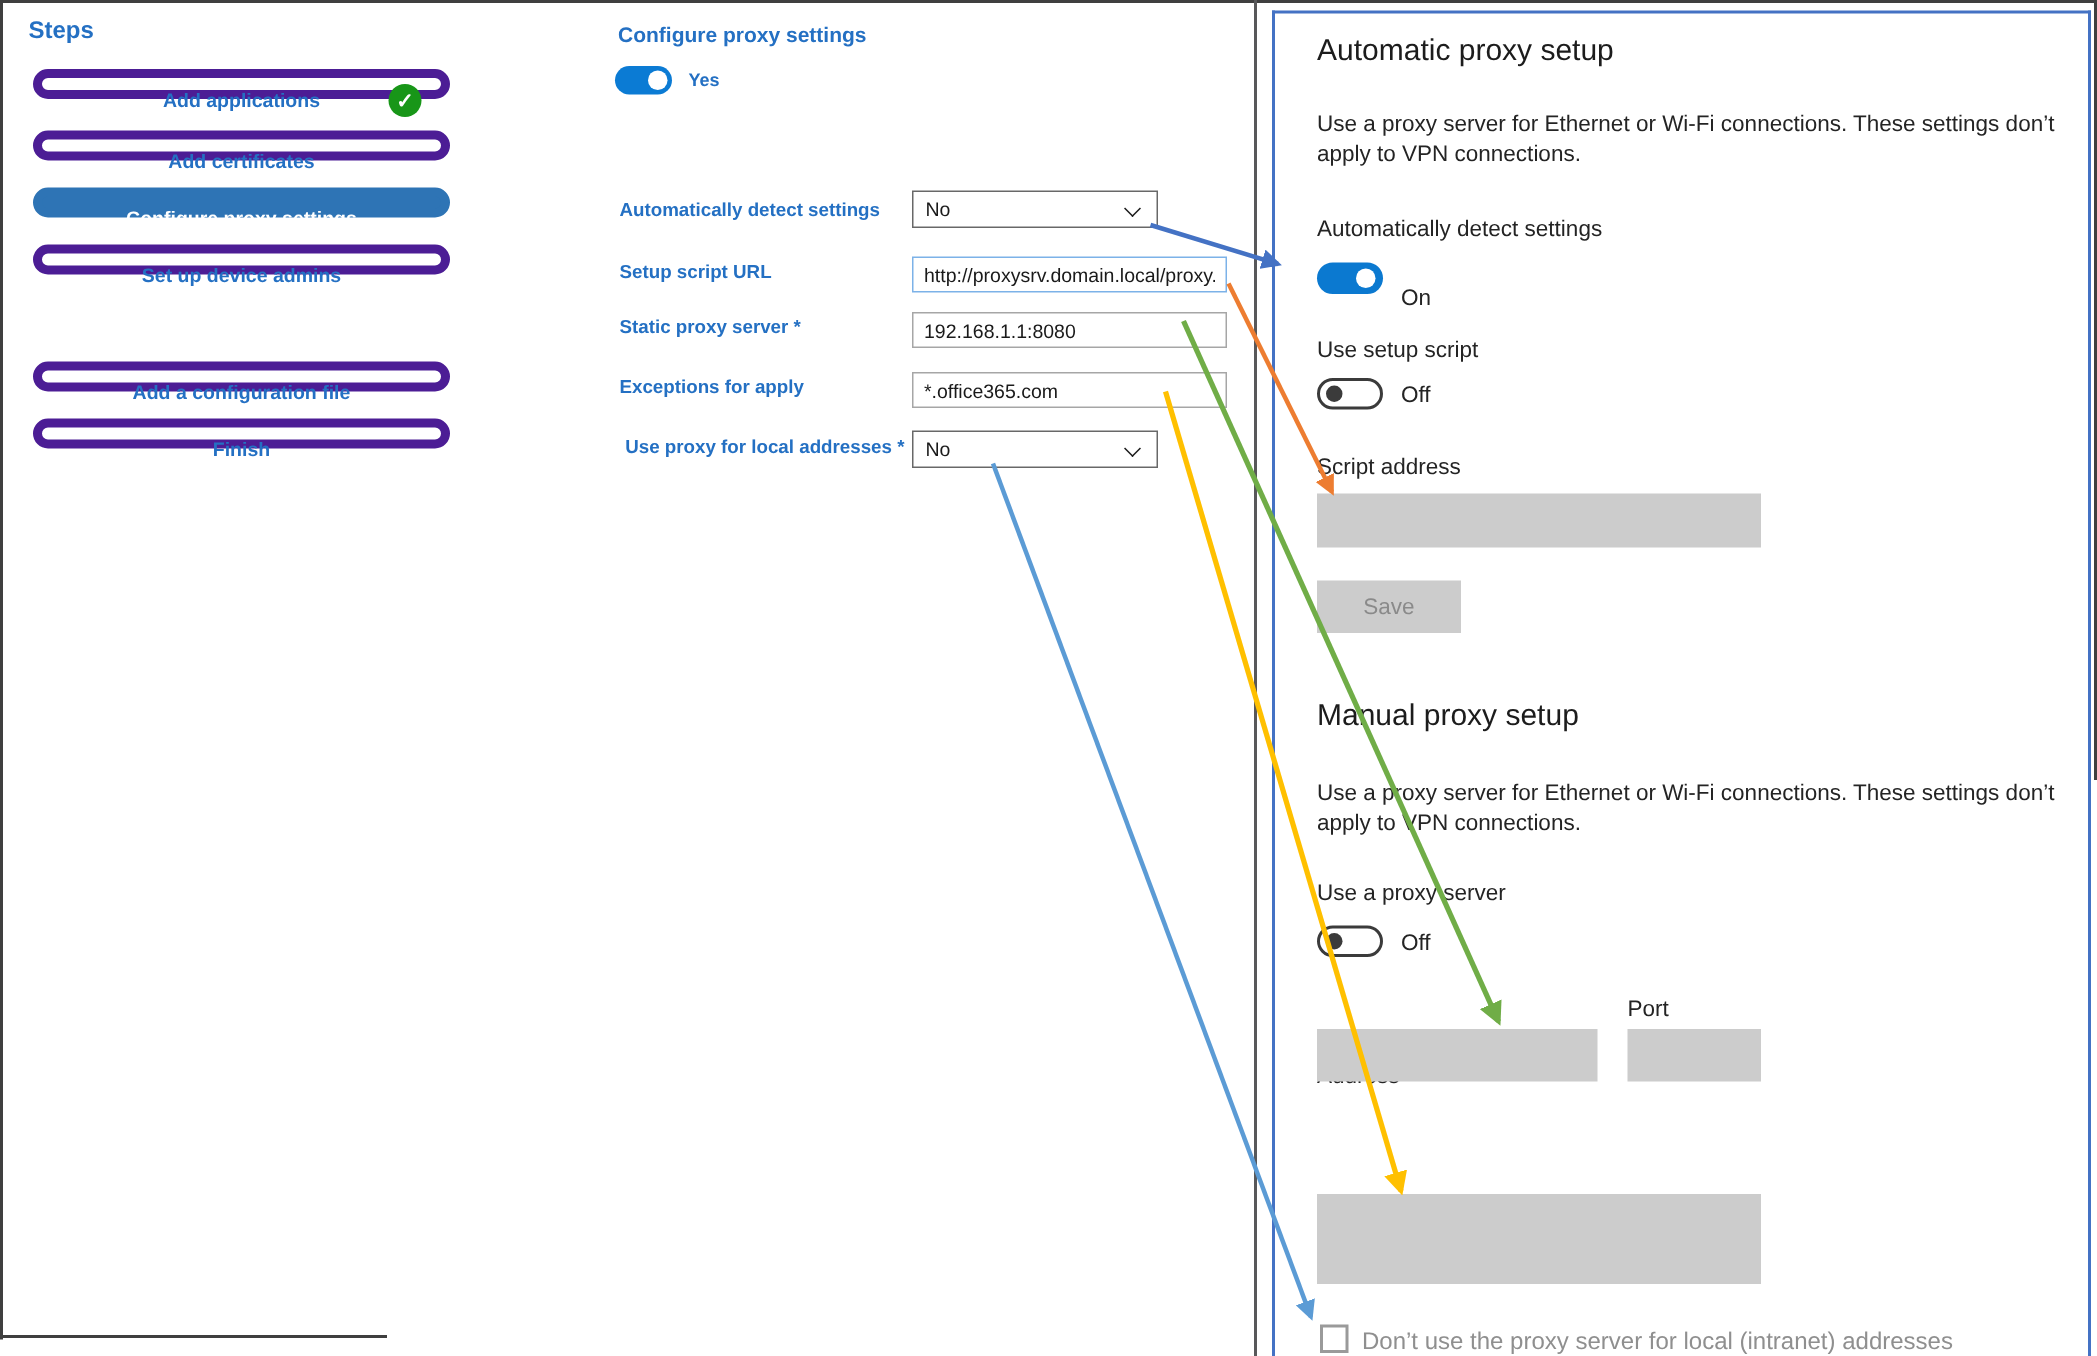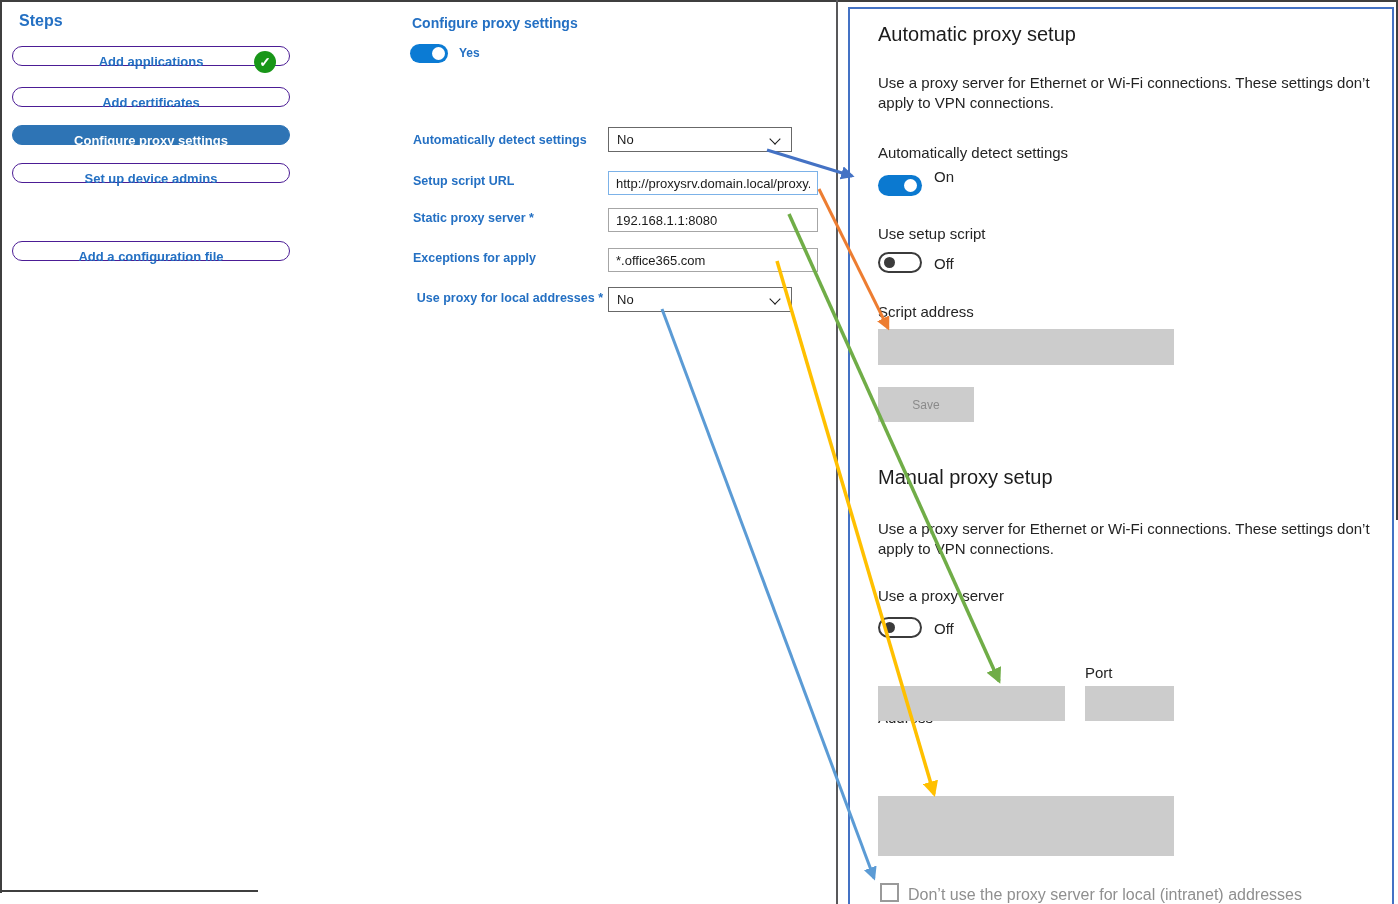--- a/index.html
+++ b/index.html
@@ -9,57 +9,57 @@
 
   
   .frame-top    { position:absolute; left:0; top:0; width:1398px; height:2px; background:#3f3f3f; }
   .frame-left   { position:absolute; left:0; top:0; width:2px; height:893px; background:#3f3f3f; }
   .frame-bottom { position:absolute; left:2px; top:890px; width:256px; height:2px; background:#3f3f3f; }
   .frame-right  { position:absolute; left:1396px; top:0; width:2px; height:520px; background:#3f3f3f; }
   .divider      { position:absolute; left:836px; top:0; width:2px; height:904px; background:#58585a; }
 
   
   .steps-title { position:absolute; left:19px; top:12px; font-size:16px; font-weight:bold; color:#2470c3; }
-  .step-btn { position:absolute; left:12px; width:278px; height:20px; border:1px solid #4c1d95; border-radius:15px;
+  .step-btn { position:absolute; left:22px; width:278px; height:20px; border:6px solid #4c1d95; border-radius:15px;
               background:#fff; color:#2470c3; font-size:13px; font-weight:600; text-align:center;
               line-height:29px; cursor:pointer; }
   .step-btn.selected { background:#2e74b5; border-color:#2e74b5; color:#fff; }
   .step-check { position:absolute; right:13px; top:4px; width:22px; height:22px; border-radius:50%;
                 background:#189618; color:#fff; font-size:14px; font-weight:bold; text-align:center; line-height:22px; }
 
   
   .form-title { position:absolute; left:412px; top:15px; font-size:14px; font-weight:bold; color:#2470c3; }
   .toggle-yes { position:absolute; left:410px; top:44px; width:38px; height:19px; border-radius:10px; background:#0b7bd4; cursor:pointer; }
   .toggle-yes .knob { position:absolute; right:3px; top:3px; width:13px; height:13px; border-radius:50%; background:#fff; }
   .toggle-yes-label { position:absolute; left:459px; top:46px; font-size:12px; font-weight:600; color:#2470c3; }
 
   .fld-label { position:absolute; left:413px; width:190px; font-size:12.5px; font-weight:600; color:#2470c3; line-height:15px; }
   .fld-text { position:absolute; left:608px; width:210px; height:24px; border:1px solid #a6a6a6; background:#fff;
               font-family:"Liberation Sans", sans-serif; font-size:13px; color:#1a1a1a; padding:0 7px; }
   .fld-text.hl { border:1px solid #7cb2e8; }
-  .fld-select { position:absolute; left:608px; width:184px; height:25px; border:1px solid #686868; background:#fff;
+  .fld-select { position:absolute; left:608px; width:164px; height:25px; border:1px solid #686868; background:#fff;
                 font-size:13px; color:#1a1a1a; line-height:23px; padding-left:8px; cursor:pointer; }
   .chev { position:absolute; right:12px; top:7px; width:8px; height:8px; border-right:1.8px solid #1a1a1a;
           border-bottom:1.8px solid #1a1a1a; transform:rotate(45deg); }
 
   
   .settings-panel { position:absolute; left:848px; top:7px; width:546px; height:897px;
                     border:2px solid #4472c4; border-bottom:none; background:#fff; }
   .settings-panel .abs { position:absolute; }
   .h-set { font-size:20px; font-weight:400; color:#1c1c1c; }
   .p-set { font-size:15px; color:#242424; line-height:20px; width:495px; }
   .l-set { font-size:15px; color:#242424; }
   .tgl { position:absolute; width:44px; height:21px; border-radius:11px; cursor:pointer; }
   .tgl.on { background:#0b79d0; }
   .tgl.on .knob { position:absolute; right:5px; top:4px; width:13px; height:13px; border-radius:50%; background:#fff; }
   .tgl.off { border:2px solid #3b3b3b; background:#fff; }
   .tgl.off .knob { position:absolute; left:4px; top:3px; width:11px; height:11px; border-radius:50%; background:#3b3b3b; }
   .tgl-state { font-size:15px; color:#242424; }
   .gray-input { background:#cccccc; border:none; }
-  .save-btn { background:#cccccc; border:none; color:#8a8a8a; font-size:12px; font-family:"Liberation Sans", sans-serif;
+  .save-btn { background:#cccccc; border:none; color:#8a8a8a; font-size:15px; font-family:"Liberation Sans", sans-serif;
               text-align:center; cursor:pointer; }
   .cbx { position:absolute; width:19px; height:19px; border:2px solid #9a9a9a; background:#fff; cursor:pointer; }
   .cbx-label { font-size:16px; color:#8f8f8f; }
 
   
   #arrows { position:absolute; left:0; top:0; width:1398px; height:904px; pointer-events:none; z-index:10; }
 </style>
 </head>
 <body>
 
@@ -81,20 +81,23 @@
     <span>Add certificates</span>
   </div>
   <div class="step-btn selected" style="top:125px;">
     <span>Configure proxy settings</span>
   </div>
   <div class="step-btn" style="top:163px;">
     <span>Set up device admins</span>
   </div>
   <div class="step-btn" style="top:241px;">
     <span>Add a configuration file</span>
+  </div>
+  <div class="step-btn" style="top:279px;">
+    <span>Finish</span>
   </div>
 
   <div class="form-title">Configure proxy settings</div>
   <div class="toggle-yes">
       <div class="knob"></div>
     </div>
   <div class="toggle-yes-label">Yes</div>
 
   <div class="fld-label" style="top:133px;">Automatically detect settings</div>
   <div class="fld-select" style="top:127px;">
@@ -118,21 +121,21 @@
   </div>
 
   <div class="settings-panel">
     <div class="abs h-set" style="left:28px; top:14px;">Automatic proxy setup</div>
     <div class="abs p-set" style="left:28px; top:64px;">Use a proxy server for Ethernet or Wi-Fi connections. These settings don’t apply to VPN connections.</div>
 
     <div class="abs l-set" style="left:28px; top:135px;">Automatically detect settings</div>
     <div class="tgl on" style="left:28px; top:166px;">
         <div class="knob"></div>
       </div>
-    <div class="abs tgl-state" style="left:84px; top:159px;">On</div>
+    <div class="abs tgl-state" style="left:84px; top:181px;">On</div>
 
     <div class="abs l-set" style="left:28px; top:216px;">Use setup script</div>
     <div class="tgl off" style="left:28px; top:243px;">
         <div class="knob"></div>
       </div>
     <div class="abs tgl-state" style="left:84px; top:246px;">Off</div>
 
     <div class="abs l-set" style="left:28px; top:294px;">Script address</div>
     <input class="abs gray-input" style="left: 28px; top: 320px; width: 296px; height: 36px;" value="">
     <button class="abs save-btn" style="left:28px; top:378px; width:96px; height:35px;">Save</button>

